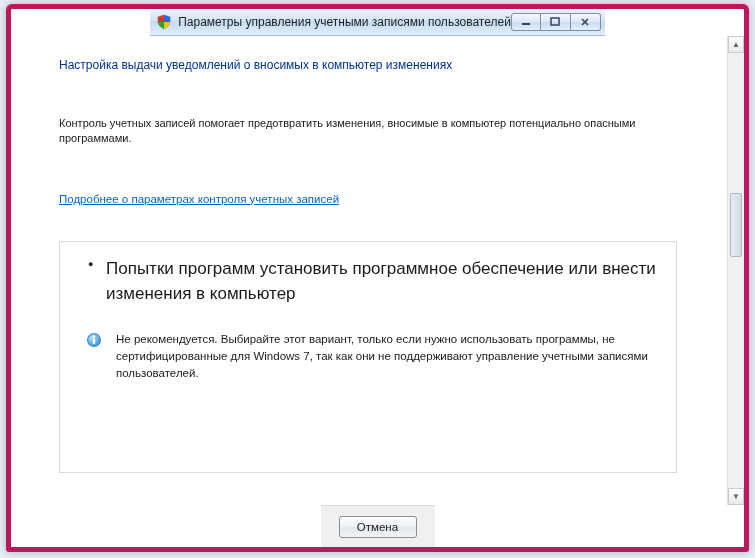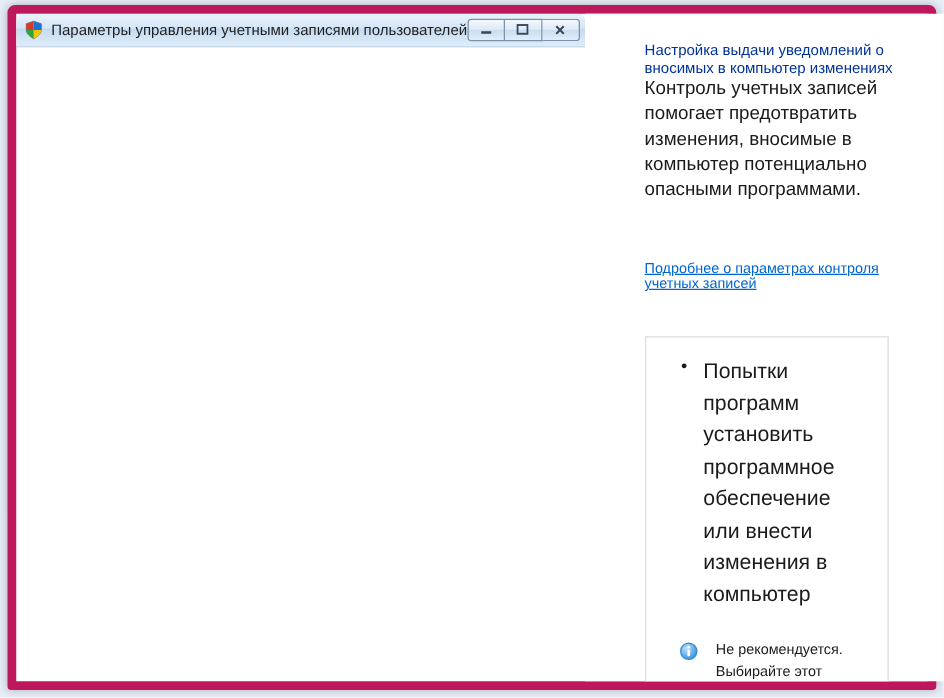--- a/index.html
+++ b/index.html
@@ -1,33 +1,33 @@
 <!DOCTYPE html>
 <html><head>
   <meta charset="utf-8">
   <style>
     * { margin: 0; padding: 0; box-sizing: border-box; font-family: "Segoe UI", Tahoma, sans-serif; }
     body { width: 755px; height: 558px; background: #e8eef7; overflow: hidden; position: relative; }
 
-    .window { position: absolute; left: 6px; top: 4px; right: 6px; bottom: 6px; background: #fff; border: 7px solid #be185d; border-radius: 6px 6px 3px 3px; box-shadow: 0 0 8px rgba(0,0,0,0.25); display: flex; flex-direction: row; }
+    .window { position: absolute; left: 6px; top: 4px; right: 6px; bottom: 6px; background: #fff; border: 5px solid #be185d; border-radius: 6px 6px 3px 3px; box-shadow: 0 0 8px rgba(0,0,0,0.25); display: flex; flex-direction: column; align-items: center; }
 
     .titlebar { height: 27px; background: linear-gradient(to bottom, #eaf3fb 0%, #d4e5f6 45%, #c4dbf0 46%, #dfedfa 100%); border-bottom: 1px solid #a7bfd6; border-radius: 5px 5px 0 0; display: flex; align-items: center; padding: 0 4px 0 6px; font-size: 12px; color: #1f1f1f; }
     .titlebar-icon { width: 16px; height: 16px; margin-right: 6px; }
     .titlebar-text { flex: 1; white-space: nowrap; overflow: hidden; text-overflow: ellipsis; }
     .win-buttons { display: flex; gap: 0; }
     .win-btn { width: 30px; height: 18px; border: 1px solid #7a92ad; background: linear-gradient(to bottom, #f4f8fc 0%, #dbe8f5 50%, #c9dcef 51%, #e3eefa 100%); display: flex; align-items: center; justify-content: center; font-size: 11px; color: #33475e; cursor: pointer; }
     .win-btn:first-child { border-radius: 3px 0 0 3px; }
     .win-btn:nth-child(2) { border-left: none; }
     .win-btn:last-child { border-left: none; border-radius: 0 3px 3px 0; }
 
     .content { flex: 1; display: flex; position: relative; background: #fff; }
     .content-inner { flex: 1; padding: 22px 28px 10px 48px; overflow: hidden; }
 
     .heading { color: #003399; font-size: 12px; font-weight: normal; margin-bottom: 0; }
-    .desc { font-size: 15px; color: #1a1a1a; line-height: 1.35; margin-bottom: 4px; }
+    .desc { font-size: 11px; color: #1a1a1a; line-height: 1.35; margin-bottom: 4px; margin-top: 44px; }
     .link { color: #0066cc; text-decoration: underline; font-size: 11.5px; cursor: pointer; display: inline-block; margin-top: 43px; }
 
     .slider-area { margin-top: 18px; display: flex; }
     .slider-col { width: 148px; font-size: 11.5px; color: #1a1a1a; }
     .slider-label-top { margin-bottom: 6px; }
     .slider-track-wrap { display: flex; justify-content: center; padding: 6px 0 2px; }
     .slider-track { position: relative; width: 40px; height: 204px; }
     .slider-track::before { content:''; position:absolute; left:50%; transform:translateX(-50%); top:4px; bottom:4px; width:5px; background:#e3e6e9; border:1px solid #bcc2c9; border-radius:2px; }
     .tick { position:absolute; left:0; right:0; height:2px; }
     .tick::before, .tick::after { content:''; position:absolute; top:0; width:8px; height:2px; background:#5a5a5a; }

